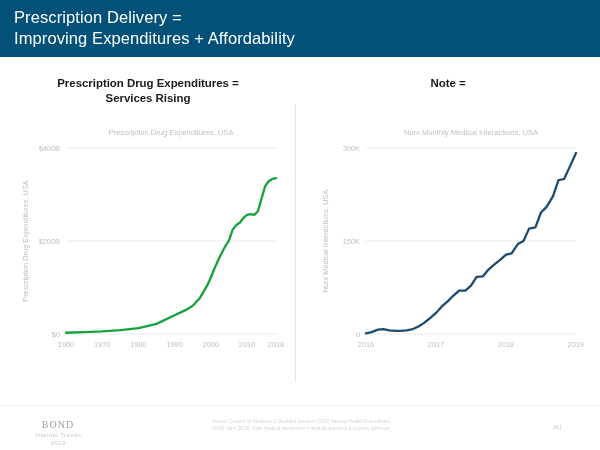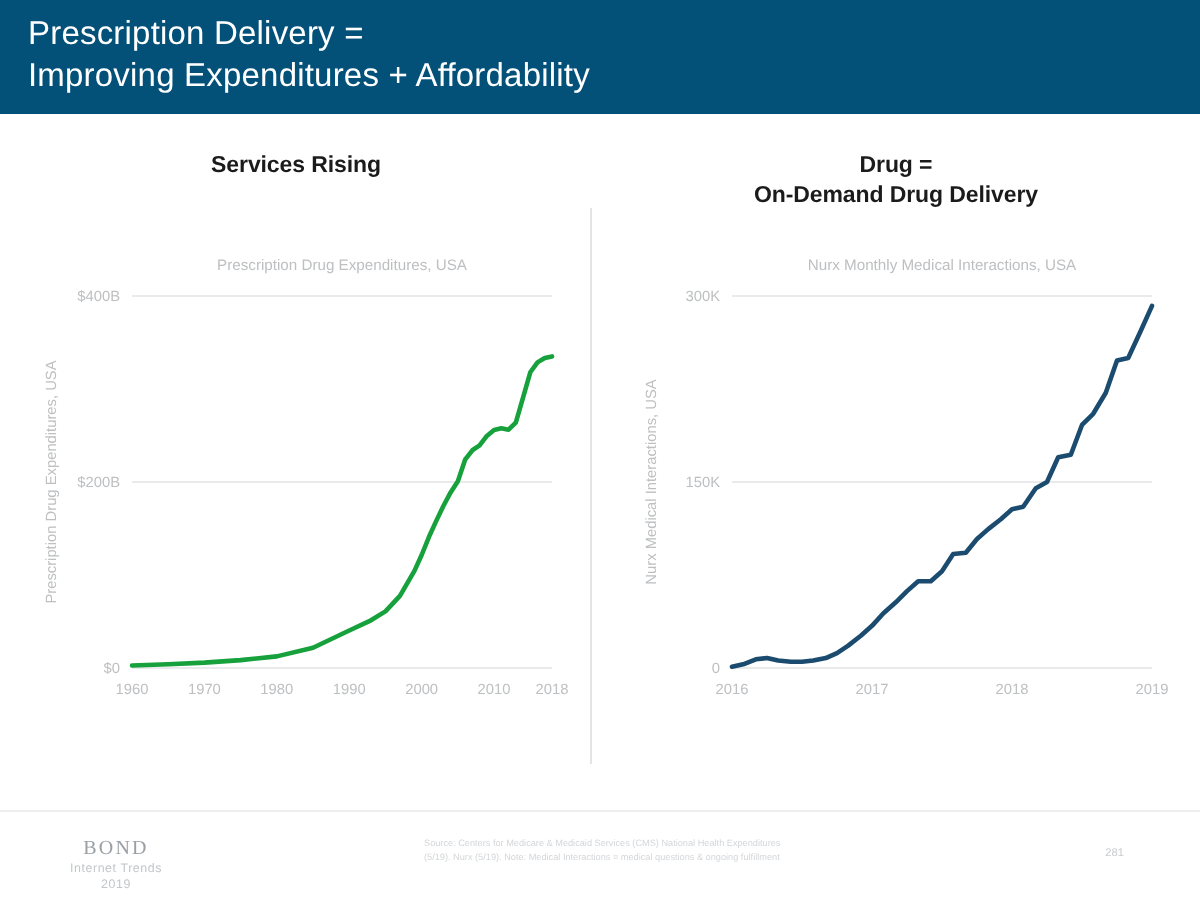--- a/index.html
+++ b/index.html
@@ -89,20 +89,21 @@
 
   <div id="header">
     <div class="hdr-line">Prescription Delivery =</div>
     <div class="hdr-line">Improving Expenditures + Affordability</div>
   </div>
 
   <div id="divider"></div>
 
   <div class="panel" id="panel-left">
     <div class="panel-title">
+      <div>Prescription Drug Expenditures =</div>
       <div>Services Rising</div>
     </div>
     <div class="chart-wrap">
       <svg id="svg-left" width="272" height="250" viewBox="0 0 272 250">
           <text x="159" y="9" text-anchor="middle" class="cap">Prescription Drug Expenditures, USA</text>
           <line x1="54" y1="208" x2="264" y2="208" class="gridline"></line>
           <text x="48" y="210.6" text-anchor="end" class="tick">$0</text>
           <line x1="54" y1="115" x2="264" y2="115" class="gridline"></line>
           <text x="48" y="117.6" text-anchor="end" class="tick">$200B</text>
           <line x1="54" y1="22" x2="264" y2="22" class="gridline"></line>
@@ -115,22 +116,21 @@
           <text x="235.03448275862067" y="221" text-anchor="middle" class="tick">2010</text>
           <text x="264" y="221" text-anchor="middle" class="tick">2018</text>
           <text x="16" y="115" text-anchor="middle" class="axlabel" transform="rotate(-90 16 115)">Prescription Drug Expenditures, USA</text>
           <polyline points="54.00,206.74 72.10,206.14 90.21,205.30 108.31,204.05 126.41,202.19 144.52,197.86 162.62,189.26 173.48,184.15 180.72,179.68 187.97,171.92 195.21,159.45 198.83,151.50 202.45,142.53 206.07,134.58 209.69,127.00 213.31,120.21 216.93,114.58 220.55,103.84 224.17,99.14 227.79,96.73 231.41,91.98 235.03,88.96 238.66,88.17 242.28,88.82 245.90,85.29 249.52,72.78 253.14,60.13 256.76,55.20 260.38,52.97 264.00,52.22" fill="none" stroke="#16a13c" stroke-width="2.3" stroke-linejoin="round" stroke-linecap="round"></polyline>
         </svg>
     </div>
   </div>
 
   <div class="panel" id="panel-right">
     <div class="panel-title">
-      <div>Drug =</div>
-      <div>On-Demand Drug Delivery</div>
+      <div>Note =</div>
     </div>
     <div class="chart-wrap">
       <svg id="svg-right" width="272" height="250" viewBox="0 0 272 250">
           <text x="159" y="9" text-anchor="middle" class="cap">Nurx Monthly Medical Interactions, USA</text>
           <line x1="54" y1="208" x2="264" y2="208" class="gridline"></line>
           <text x="48" y="210.6" text-anchor="end" class="tick">0</text>
           <line x1="54" y1="115" x2="264" y2="115" class="gridline"></line>
           <text x="48" y="117.6" text-anchor="end" class="tick">150K</text>
           <line x1="54" y1="22" x2="264" y2="22" class="gridline"></line>
           <text x="48" y="24.6" text-anchor="end" class="tick">300K</text>

